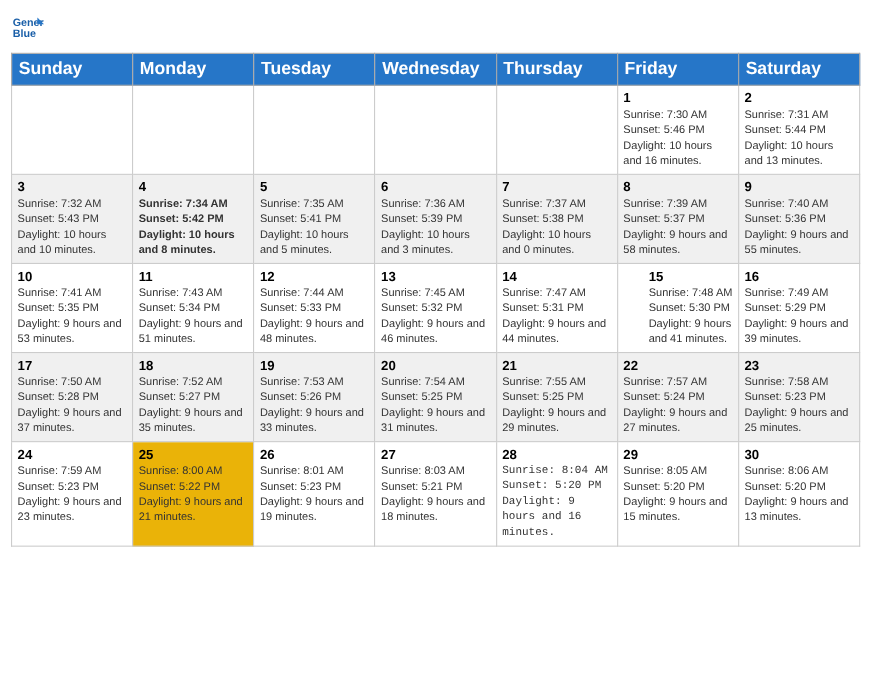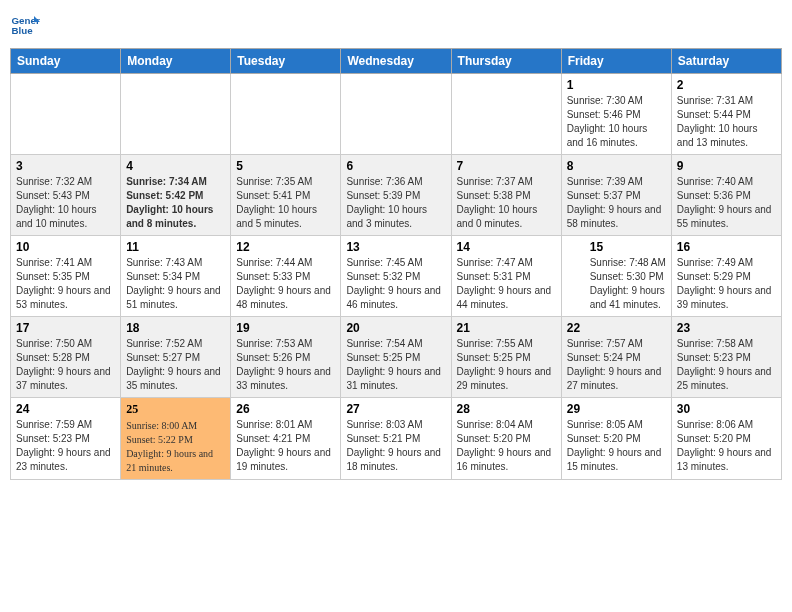--- a/index.html
+++ b/index.html
@@ -38,21 +38,21 @@
     .calendar {
       width: 100%;
       border-collapse: collapse;
       font-size: 11px;
     }
     .calendar th {
       background-color: #2676c8;
       color: #fff;
       text-align: left;
       padding: 5px 6px;
-      font-size: 12px;
+      font-size: 16px;
       border: 1px solid #aaa;
     }
     .calendar td {
       vertical-align: top;
       padding: 4px 5px;
       border: 1px solid #ccc;
       width: calc(100% / 7);
       min-height: 70px;
       background: #fff;
     }
@@ -256,41 +256,41 @@
 Daylight: 9 hours and 25 minutes.</div>
         </td>
       </tr>
       <tr>
         <td style="background: rgb(255, 255, 255);">
           <span class="day-num">24</span>
           <div class="day-info" style="white-space: pre-line;">Sunrise: 7:59 AM
 Sunset: 5:23 PM
 Daylight: 9 hours and 23 minutes.</div>
         </td>
-        <td style="background: #fdba74; font-family: Liberation Serif, serif;">
+        <td style="background: #eab308;">
           <span class="day-num">25</span>
           <div class="day-info" style="white-space: pre-line;">Sunrise: 8:00 AM
 Sunset: 5:22 PM
 Daylight: 9 hours and 21 minutes.</div>
         </td>
         <td style="background: rgb(255, 255, 255);">
           <span class="day-num">26</span>
           <div class="day-info" style="white-space: pre-line;">Sunrise: 8:01 AM
-Sunset: 4:21 PM
+Sunset: 5:23 PM
 Daylight: 9 hours and 19 minutes.</div>
         </td>
         <td style="background: rgb(255, 255, 255);">
           <span class="day-num">27</span>
           <div class="day-info" style="white-space: pre-line;">Sunrise: 8:03 AM
 Sunset: 5:21 PM
 Daylight: 9 hours and 18 minutes.</div>
         </td>
         <td style="background: rgb(255, 255, 255);">
           <span class="day-num">28</span>
-          <div class="day-info" style="white-space: pre-line;">Sunrise: 8:04 AM
+          <div class="day-info" style="white-space: pre-line; font-family: Liberation Mono, monospace;">Sunrise: 8:04 AM
 Sunset: 5:20 PM
 Daylight: 9 hours and 16 minutes.</div>
         </td>
         <td style="background: rgb(255, 255, 255);">
           <span class="day-num">29</span>
           <div class="day-info" style="white-space: pre-line;">Sunrise: 8:05 AM
 Sunset: 5:20 PM
 Daylight: 9 hours and 15 minutes.</div>
         </td>
         <td style="background: rgb(255, 255, 255);">

